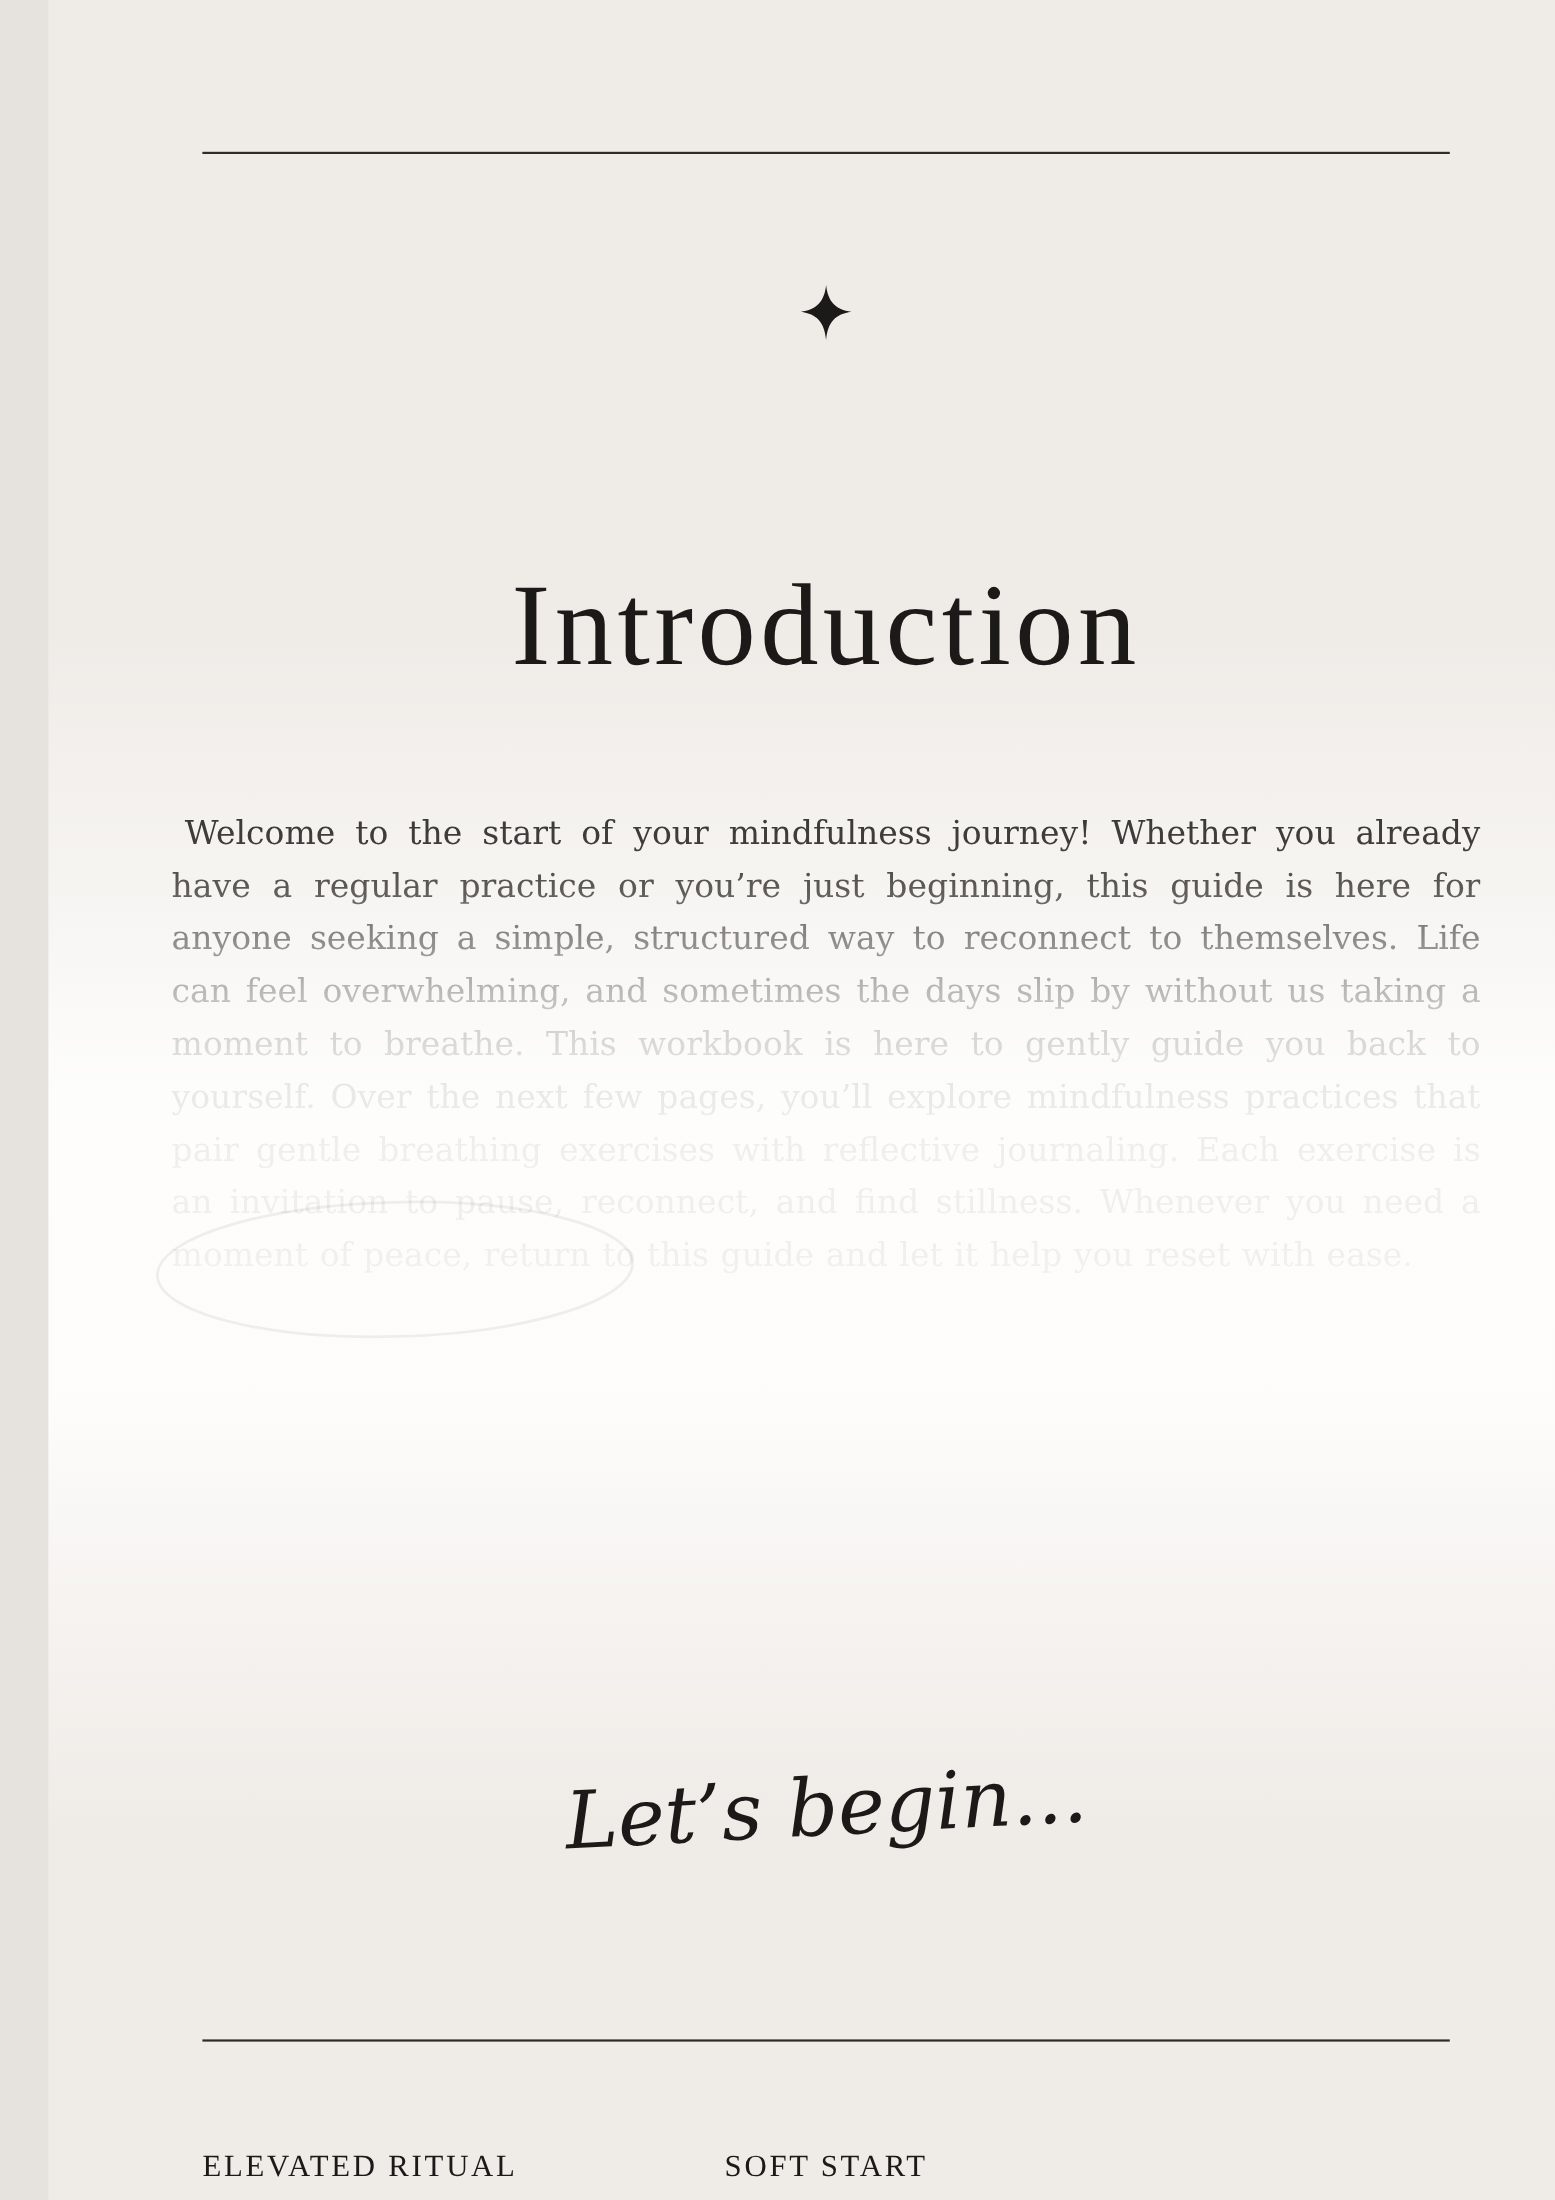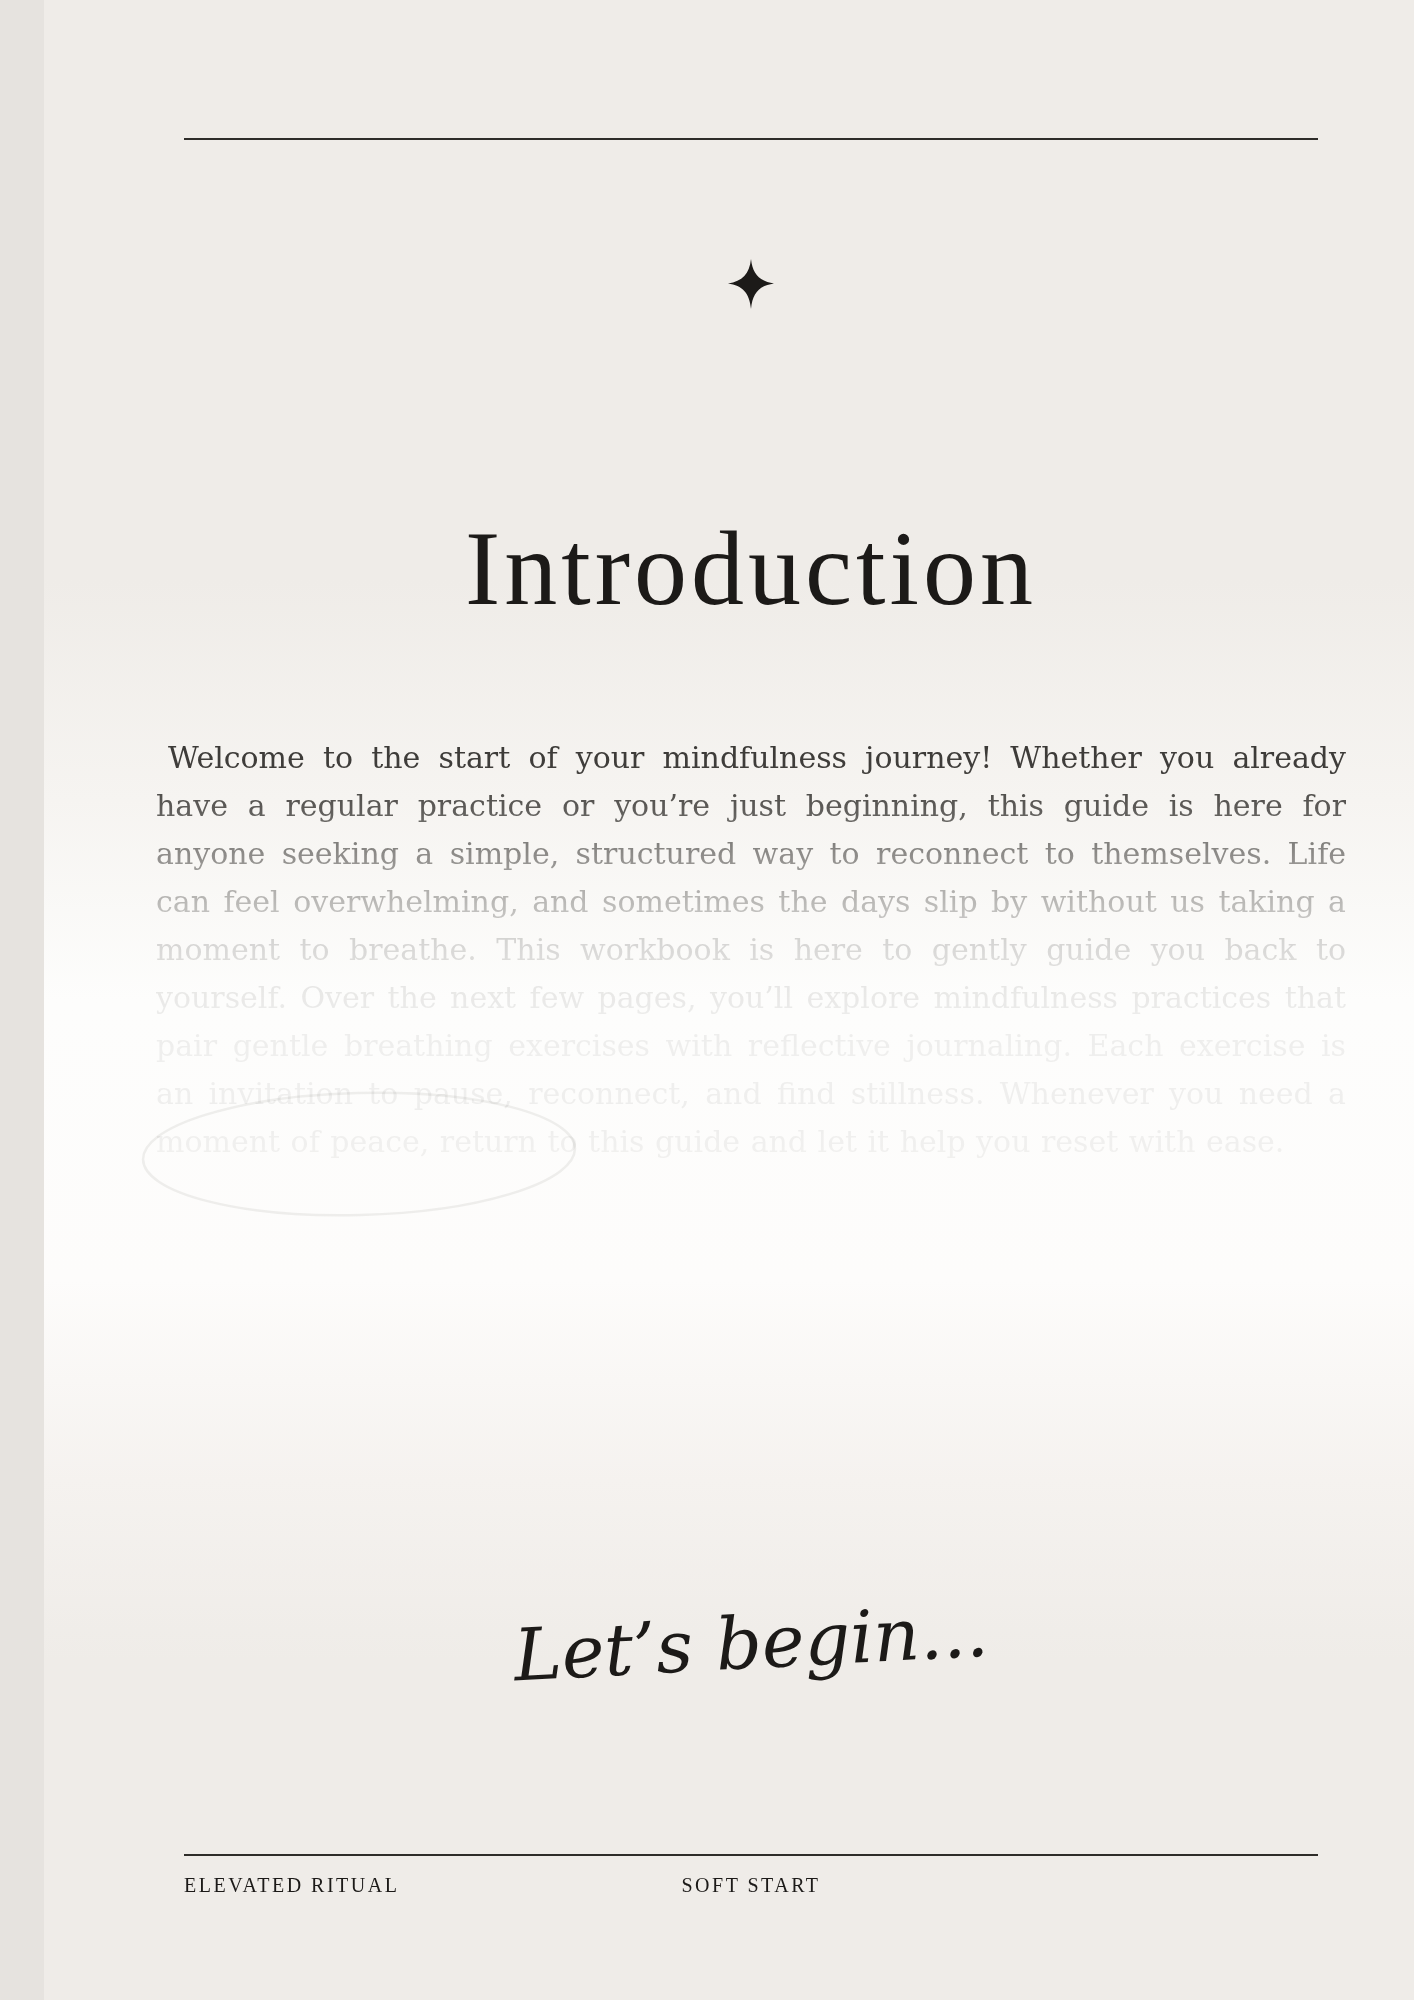--- a/index.html
+++ b/index.html
@@ -43,23 +43,23 @@
       rgba(0,0,0,0.075) 88%, rgba(0,0,0,0.06) 100%);
   }
   .doodle{position:absolute;left:92px;top:1086px;width:446px;height:136px;}
   .doodle svg{width:100%;height:100%;display:block;}
   .script-line{
     position:absolute;left:0;top:1588px;width:1414px;text-align:center;
     font-family:"DejaVu Serif",serif;font-style:italic;font-size:72px;line-height:110px;
     color:var(--ink);transform:rotate(-3deg);
   }
   .footer{
-    position:absolute;left:140px;top:1874px;width:1134px;
+    position:absolute;left:140px;top:1954px;width:1134px;
     display:grid;grid-template-columns:1fr auto 1fr;align-items:baseline;
-    font-family:"Liberation Serif",serif;font-size:20px;letter-spacing:2.5px;
+    font-family:"Liberation Serif",serif;font-size:28px;letter-spacing:2.5px;
     color:var(--ink);
   }
   .footer .left{text-align:left;}
   .footer .center{text-align:center;}
   .footer .right{text-align:right;letter-spacing:1.5px;}
 </style>
 </head>
 <body>
 
 <div class="page">

